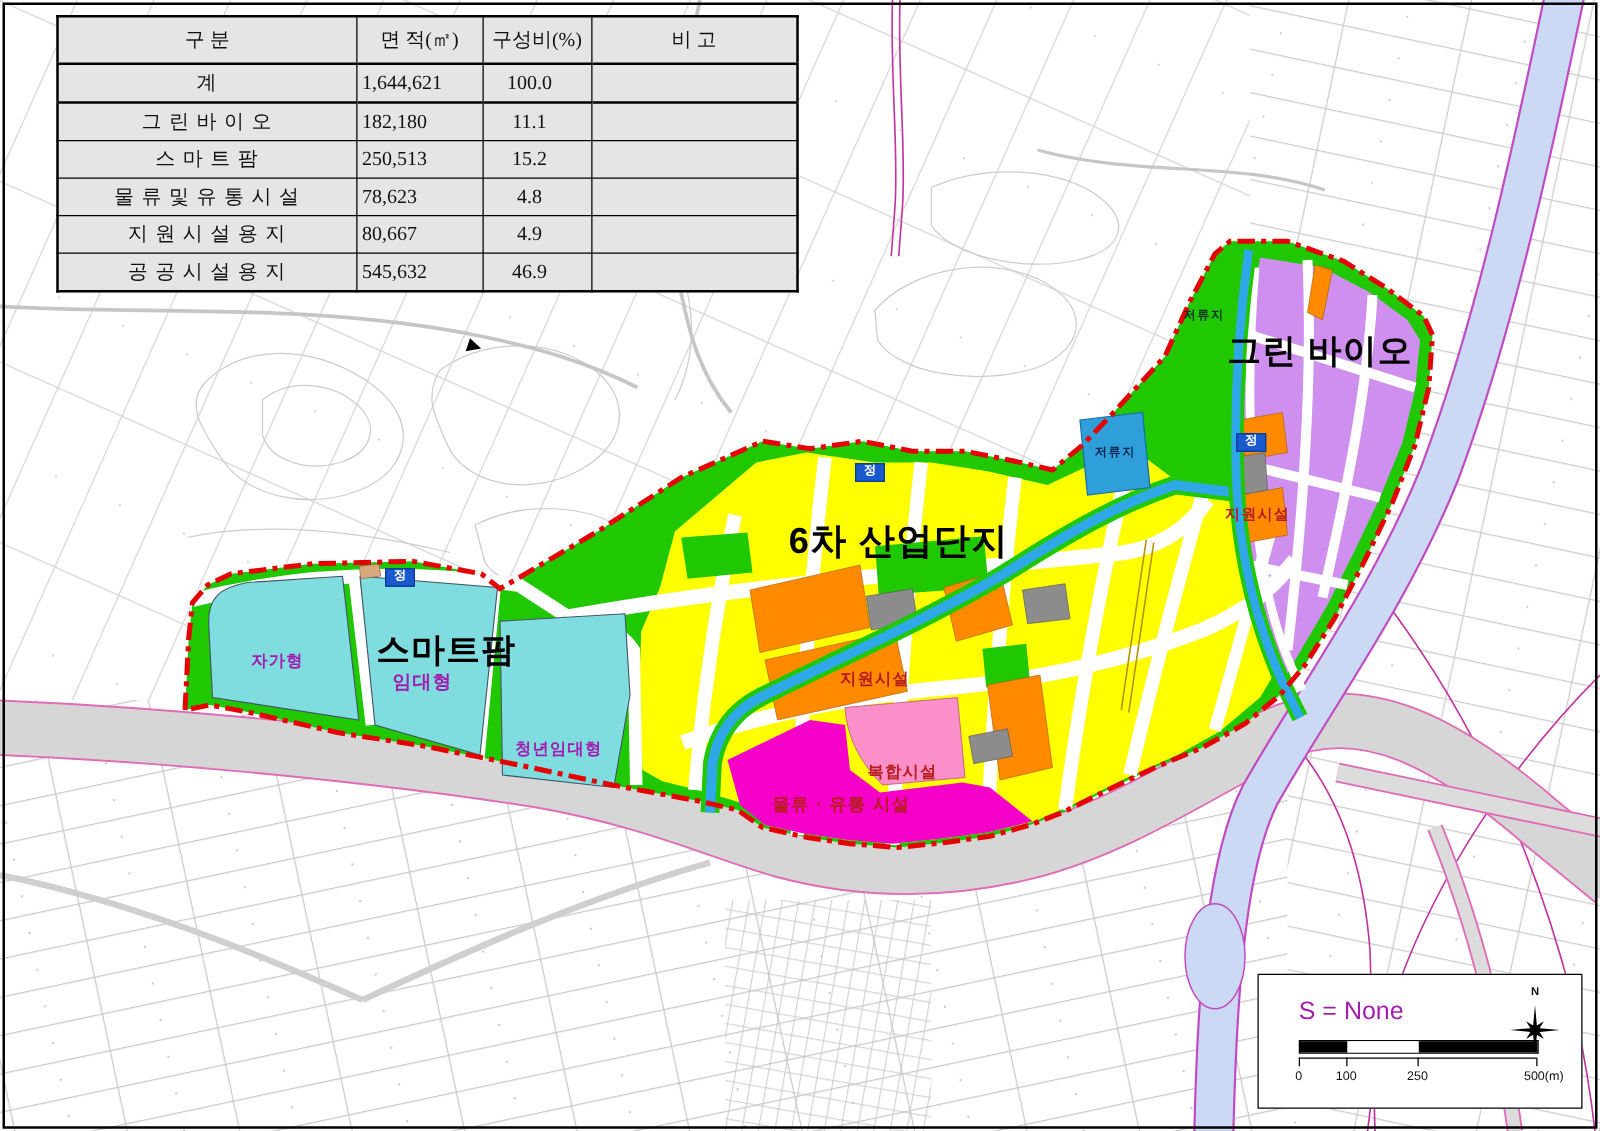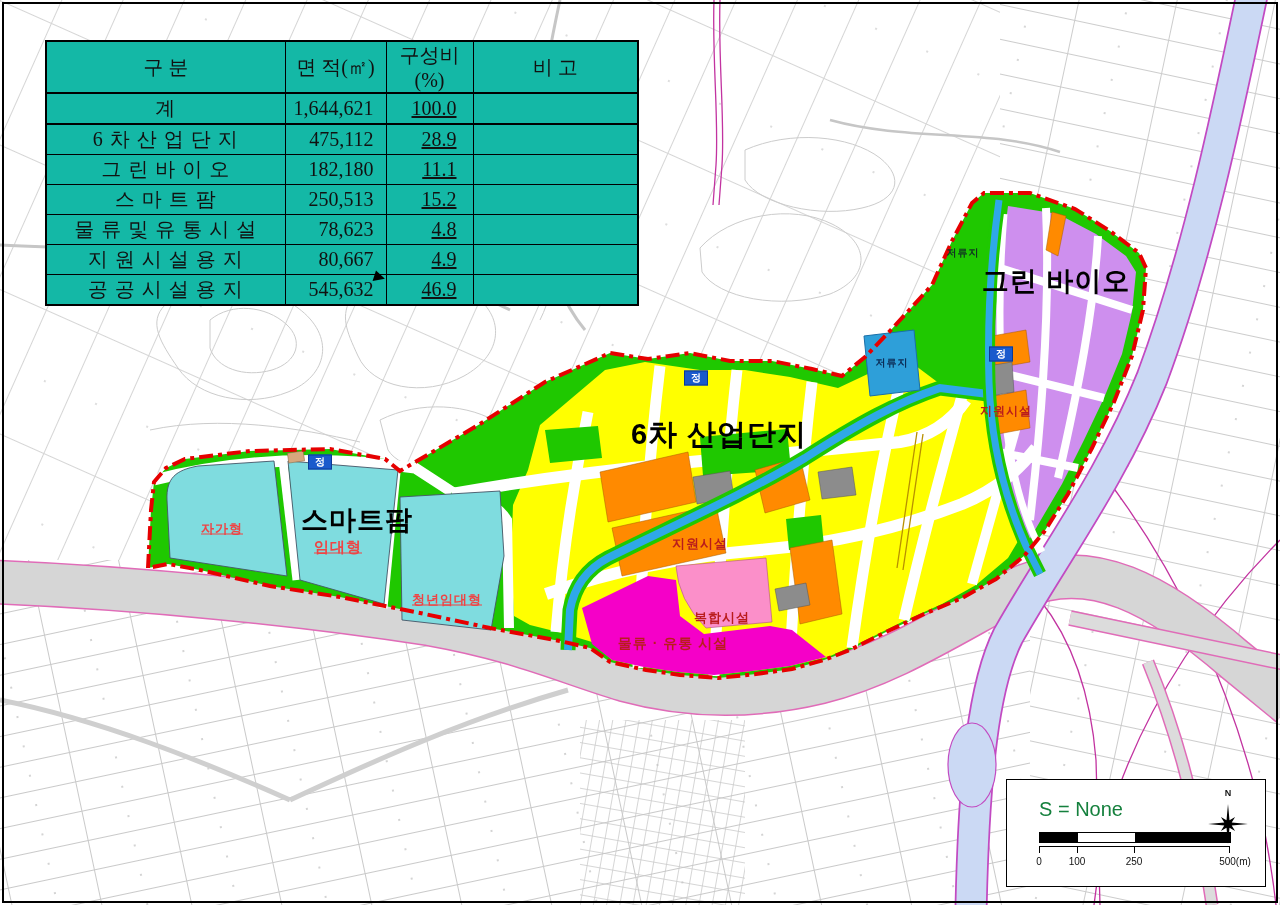--- a/index.html
+++ b/index.html
@@ -4,44 +4,44 @@
 <style>
   html,body{margin:0;padding:0;background:#fff;}
   #stage{position:relative;width:1280px;height:905px;background:#fff;overflow:hidden;
          font-family:"Liberation Sans",sans-serif;}
   #map-svg{position:absolute;left:0;top:0;}
 
   
   .map-label{position:absolute;transform:translate(-50%,-50%);white-space:nowrap;
              color:#000;line-height:1;letter-spacing:1px;}
   .zone-title{font-weight:bold;}
-  .sub-label{color:#ef4444;font-weight:bold;text-decoration:underline;}
+  .sub-label{color:#a21caf;font-weight:bold;}
   .fac-label{font-weight:bold;color:#b91c1c;}
   .pond-label{font-weight:bold;color:#0B2B55;}
   .stop-box{position:absolute;transform:translate(-50%,-50%);
             background:var(--c-stop_box,#1A5ACC);color:#fff;font-size:10px;font-weight:bold;
             padding:1px 6px 2px 6px;border:1px solid #0A3A99;line-height:1;}
 
   
-  #area-table{position:absolute;left:45px;top:40px;width:592px;border-collapse:collapse;
-              background:#14b8a6;table-layout:fixed;
-              font-family:"Liberation Serif","DejaVu Serif",serif;font-size:20px;color:#111;}
+  #area-table{position:absolute;left:45px;top:12px;width:592px;border-collapse:collapse;
+              background:#e5e5e5;table-layout:fixed;
+              font-family:"Liberation Serif","DejaVu Serif",serif;font-size:16px;color:#111;}
   #area-table th,#area-table td{border:1.2px solid #000;padding:0 4px;height:29px;
               text-align:center;overflow:hidden;}
   #area-table thead th{height:36px;font-weight:normal;border-bottom:2.2px solid #000;}
   #area-table{border:2.2px solid #000;}
   #area-table tr.total-row td{border-bottom:2.2px solid #000;}
-  #area-table td.num{text-align:right;padding-right:12px;}
-  #area-table td.pct{text-align:right;padding-right:16px;text-decoration:underline;}
+  #area-table td.num{text-align:left;padding-right:12px;}
+  #area-table td.pct{text-align:center;padding-right:16px;}
   #area-table td.cat{text-align:center;letter-spacing:1px;}
 
   
   #scale-box{position:absolute;left:1006px;top:779px;width:258px;height:106px;
              background:#fff;border:1.6px solid #000;}
-  #scale-text{position:absolute;left:32px;top:18px;font-size:20px;color:#15803d;
+  #scale-text{position:absolute;left:32px;top:18px;font-size:20px;color:#a21caf;
               font-family:"Liberation Sans",sans-serif;}
   #scale-bar{position:absolute;left:32px;top:52px;width:190px;height:9px;border:1px solid #000;}
   .seg{position:absolute;top:0;height:100%;}
   #scale-baseline{position:absolute;left:32px;top:66px;width:190px;border-top:1px solid #000;}
   .tick{position:absolute;top:66px;width:1px;height:7px;background:#000;}
   .tick-label{position:absolute;top:76px;transform:translateX(-50%);font-size:10px;color:#111;}
   #compass{position:absolute;right:14px;top:8px;width:46px;height:62px;text-align:center;}
   #compass .n{font-size:9px;font-weight:bold;color:#111;}
 
   .cursor-ptr{position:absolute;left:374px;top:272px;width:0;height:0;
@@ -240,26 +240,20 @@
       <th>면 적(㎡)</th>
       <th>구성비(%)</th>
       <th>비 고</th>
     </tr>
   </thead>
   <tbody>
     <tr class="total-row">
       <td class="cat">계</td>
       <td class="num">1,644,621</td>
       <td class="pct">100.0</td>
-      <td></td>
-    </tr>
-    <tr>
-      <td class="cat">6 차 산 업 단 지</td>
-      <td class="num">475,112</td>
-      <td class="pct">28.9</td>
       <td></td>
     </tr>
     <tr>
       <td class="cat">그 린 바 이 오</td>
       <td class="num">182,180</td>
       <td class="pct">11.1</td>
       <td></td>
     </tr>
     <tr>
       <td class="cat">스 마 트 팜</td>

